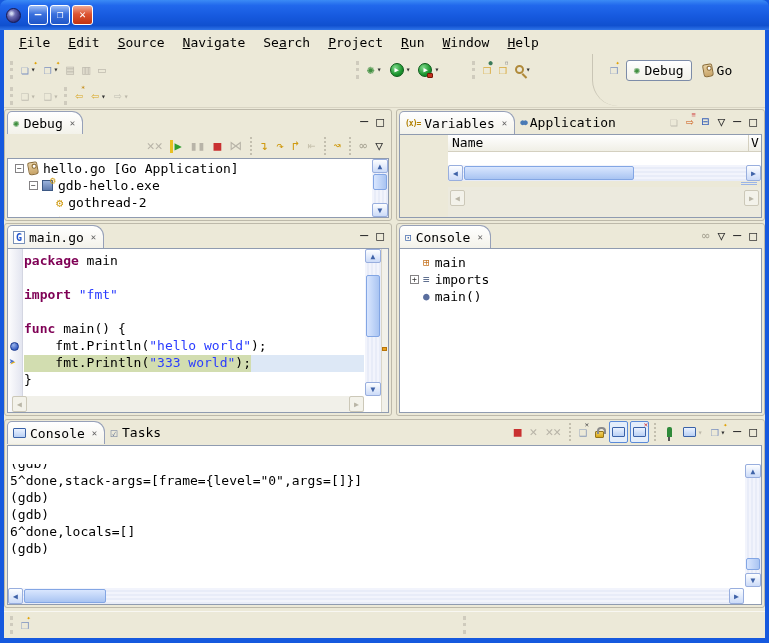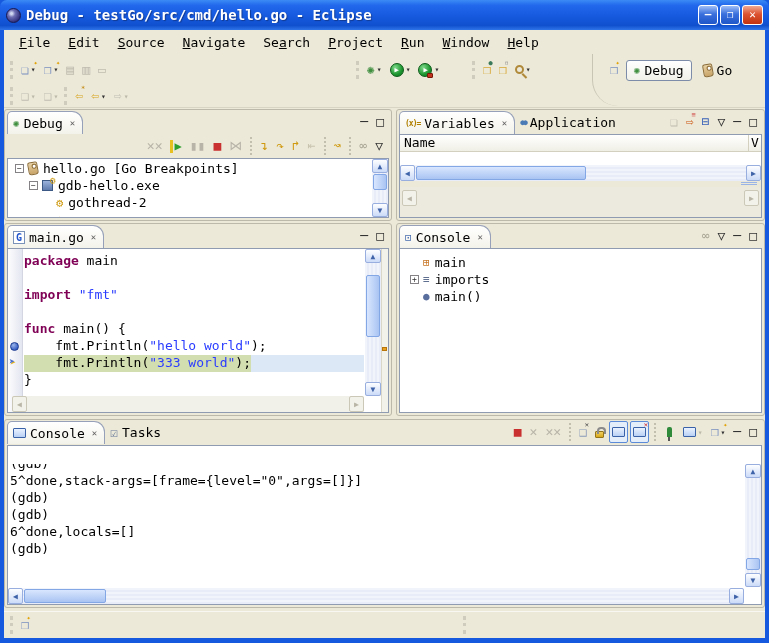--- a/index.html
+++ b/index.html
@@ -147,21 +147,20 @@
   #statusbar { position:absolute; left:4px; top:611px; width:761px; height:27px; background:#ece9d8;
     border-top:1px solid #f8f7f2; display:flex; align-items:center; }
 </style>
 </head>
 <body>
 
 <div id="win">
 
   <div id="titlebar">
     <div id="eclipse-ico"></div>
-    <div id="title-text">Debug - testGo/src/cmd/hello.go - Eclipse</div>
     <div class="wbtn">—</div>
     <div class="wbtn">❐</div>
     <div class="wbtn close">✕</div>
   </div>
 
   <div id="client"></div>
 
   <div id="menubar">
       <span class="menu-item"><u>F</u><span>i</span><span>l</span><span>e</span></span>
       <span class="menu-item"><u>E</u><span>d</span><span>i</span><span>t</span></span>
@@ -325,21 +324,21 @@
         </span>
         <span class="tbi">
           <span class="g" style="color: rgb(51, 51, 51);">▽</span>
         </span>
       </div>
     <div class="vbody" style="top:48px;">
       <div id="dbg-tree" style="position:absolute;left:1px;top:1px;right:17px;bottom:0;overflow:hidden;">
           <div class="trow" style="padding-left: 6px;">
             <span class="exp">−</span>
             <span class="ic-tag"></span>
-            <span class="lbl">hello.go [Go Breakpoints]</span>
+            <span class="lbl">hello.go [Go Application]</span>
           </div>
           <div class="trow" style="padding-left: 20px;">
             <span class="exp">−</span>
             <span class="ic-proc"></span>
             <span class="lbl">gdb-hello.exe</span>
           </div>
           <div class="trow" style="padding-left: 34px;">
             <span class="exp-sp"></span>
             <span class="ic-gear">⚙</span>
             <span class="lbl">gothread-2</span>
@@ -384,21 +383,21 @@
             <span class="g" style="color: rgb(51, 51, 51);">▽</span>
           </span>
           <span class="tbi">
             <span class="g" style="color: rgb(51, 51, 51);">─</span>
           </span>
           <span class="tbi">
             <span class="g" style="color: rgb(51, 51, 51);">□</span>
           </span>
         </div>
       </div>
-    <div class="vbody" style="top:24px; background:#ece9d8;">
+    <div class="vbody" style="top:24px; background:#ece9d8;padding-left:48px;">
       <div id="vars-header">
         <span class="hname">Name</span>
         <span class="hval">V</span>
       </div>
       <div style="height:13px;background:#fff;"></div>
       <div class="sbh" style="position:relative;left:0;right:0;">
         <div class="sb-btn" style="left:0;">◀</div>
         <div class="th-h" style="left:16px;width:170px;"></div>
         <div class="sb-btn" style="right:0;">▶</div>
       </div>

